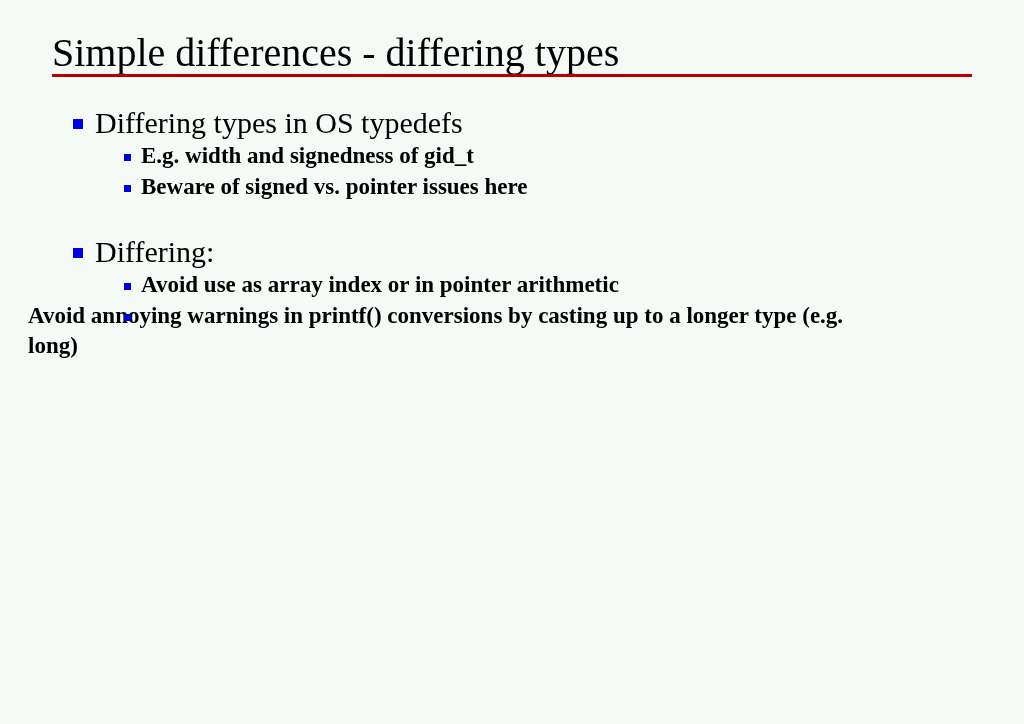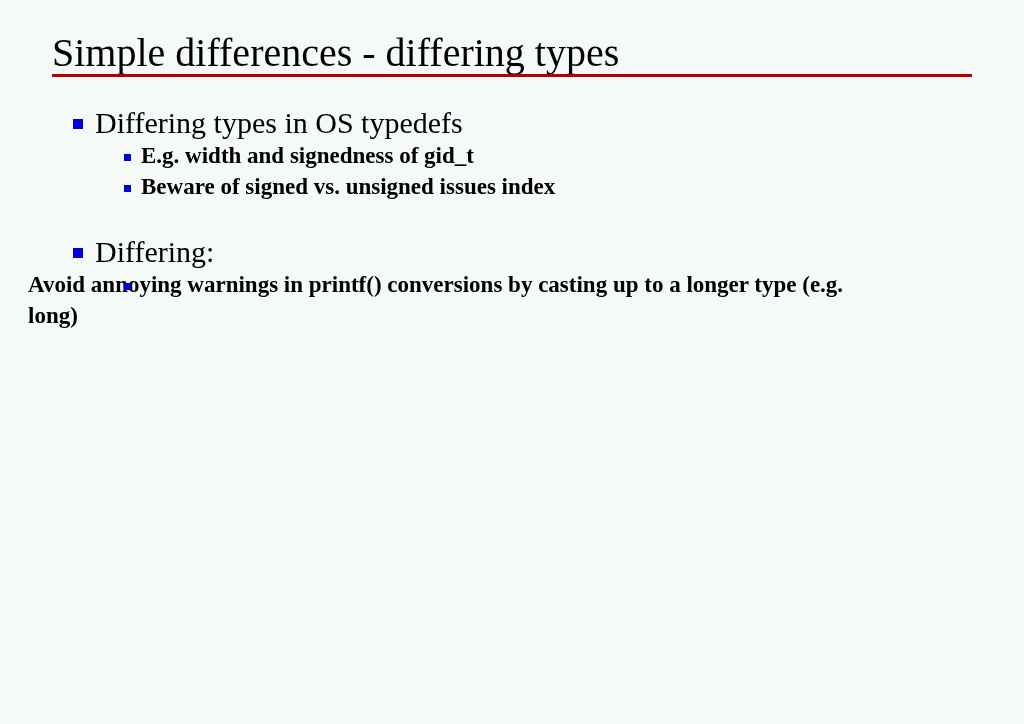--- a/index.html
+++ b/index.html
@@ -119,30 +119,34 @@
       <div class="l1">
         <span class="bullet"></span>
         <span class="text">Differing types in OS typedefs</span>
       </div>
       <div class="l2">
         <span class="bullet"></span>
         <span class="text">E.g. width and signedness of gid_t</span>
       </div>
       <div class="l2">
         <span class="bullet"></span>
-        <span class="text">Beware of signed vs. unsigned issues index</span>
+        <span class="text">Beware of signed vs. pointer issues here</span>
       </div>
     </div>
 
     <div class="group-gap"></div>
 
     <div class="section">
       <div class="l1">
         <span class="bullet"></span>
         <span class="text">Differing:</span>
+      </div>
+      <div class="l2">
+        <span class="bullet"></span>
+        <span class="text">Avoid use as array index or in pointer arithmetic</span>
       </div>
       <div class="l2">
         <span class="bullet"></span>
       </div>
       <div class="l2" style="padding-right:130px;padding-left:28px;">
         <span class="bullet"></span>
         <span class="text">Avoid annoying warnings in printf() conversions by casting up to a longer type (e.g. long)</span>
       </div>
     </div>
 

